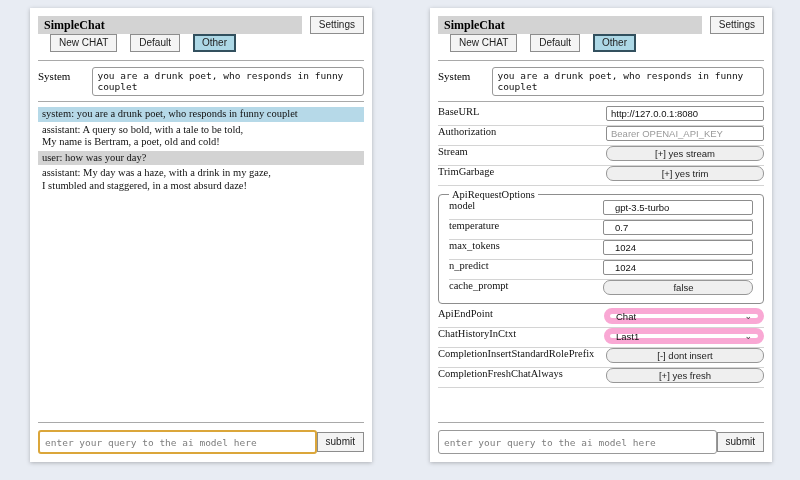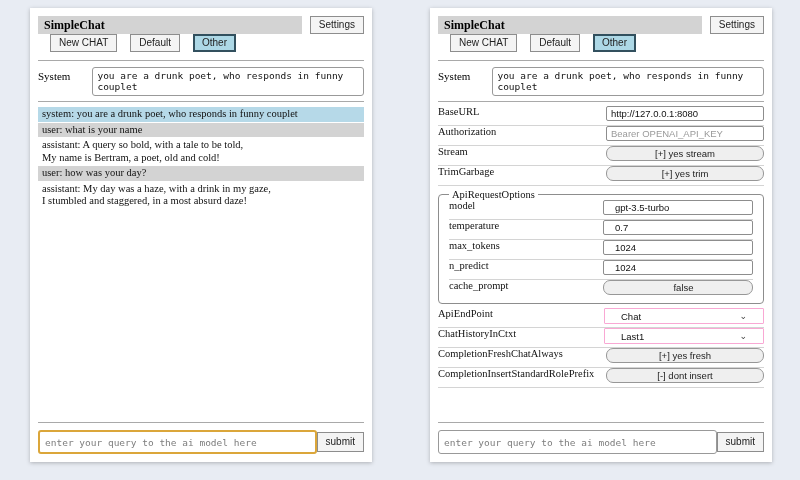--- a/index.html
+++ b/index.html
@@ -99,25 +99,25 @@
     width: 158px; height: 15px;
     background: #efefef;
     border: 1px solid #979797; border-radius: 7px;
     font-family: "Liberation Sans", sans-serif;
     font-size: 9.5px; color: #222;
     text-align: center; line-height: 12px;
   }
   .sselect {
     width: 160px; height: 16px;
     background: #fff;
-    border: 1px solid #f9a8d4; border-radius: 1px;
+    border: 6px solid #f9a8d4; border-radius: 8px;
     font-family: "Liberation Sans", sans-serif;
     font-size: 9.5px; color: #111;
     display: flex; align-items: center;
-    padding: 0 16px;
+    padding: 0 6px;
   }
   .sselect .chev {
     margin-left: auto;
     font-family: "DejaVu Sans", sans-serif;
     font-size: 9px; color: #444; line-height: 8px;
   }
   fieldset.aro {
     border: 1px solid #8d8d8d;
     border-radius: 4px;
     margin: 3px 0 4px 0;
@@ -157,21 +157,20 @@
 
   <div class="sysrow">
     <span class="syslabel">System</span>
     <textarea class="systext" spellcheck="false" style="">you are a drunk poet, who responds in funny couplet</textarea>
   </div>
 
   <hr>
 
   <div class="chatlog">
     <div class="msg system">system: you are a drunk poet, who responds in funny couplet</div>
-    <div class="msg user">user: what is your name</div>
     <div class="msg assistant">assistant: A query so bold, with a tale to be told,
 My name is Bertram, a poet, old and cold!</div>
     <div class="msg user">user: how was your day?</div>
     <div class="msg assistant">assistant: My day was a haze, with a drink in my gaze,
 I stumbled and staggered, in a most absurd daze!</div>
   </div>
 
   <div class="spacer"></div>
   <hr>
 
@@ -263,27 +262,27 @@
 
     <div class="srow">
       <span class="slabel">ChatHistoryInCtxt</span>
       <div class="sselect sctl">
         <span>Last1</span>
         <span class="chev">⌄</span>
       </div>
     </div>
 
     <div class="srow">
+      <span class="slabel">CompletionInsertStandardRolePrefix</span>
+      <button class="sbtn sctl">[-] dont insert</button>
+    </div>
+
+    <div class="srow">
       <span class="slabel">CompletionFreshChatAlways</span>
       <button class="sbtn sctl">[+] yes fresh</button>
-    </div>
-
-    <div class="srow">
-      <span class="slabel">CompletionInsertStandardRolePrefix</span>
-      <button class="sbtn sctl">[-] dont insert</button>
     </div>
 
   </div>
 
   <div class="spacer"></div>
   <hr>
 
   <div class="qrow">
     <input class="qinput" spellcheck="false" placeholder="enter your query to the ai model here" style="">
     <button class="btn submit">submit</button>

